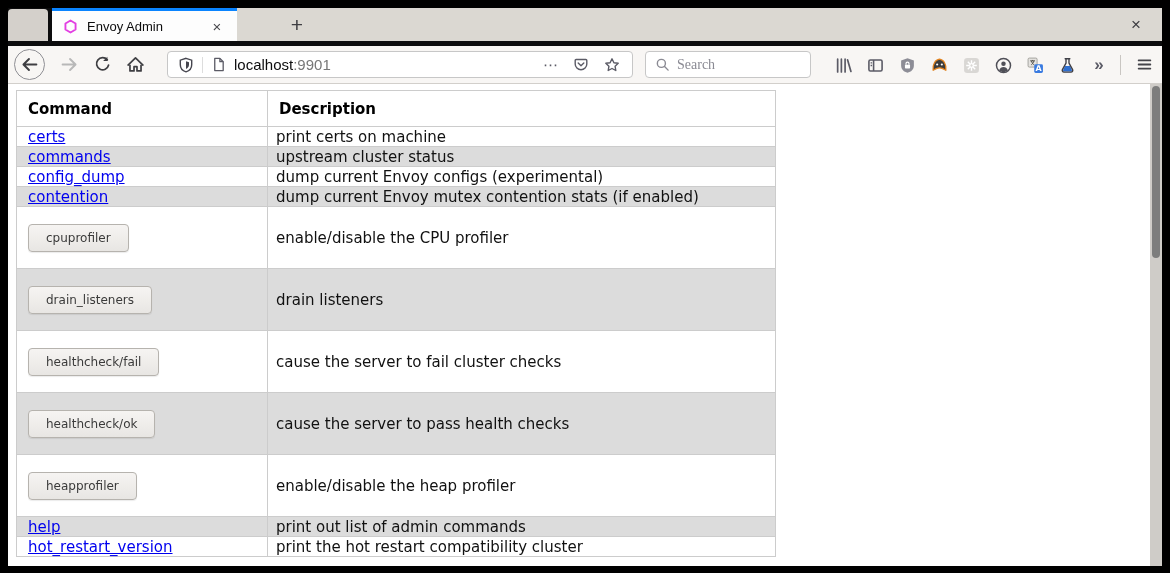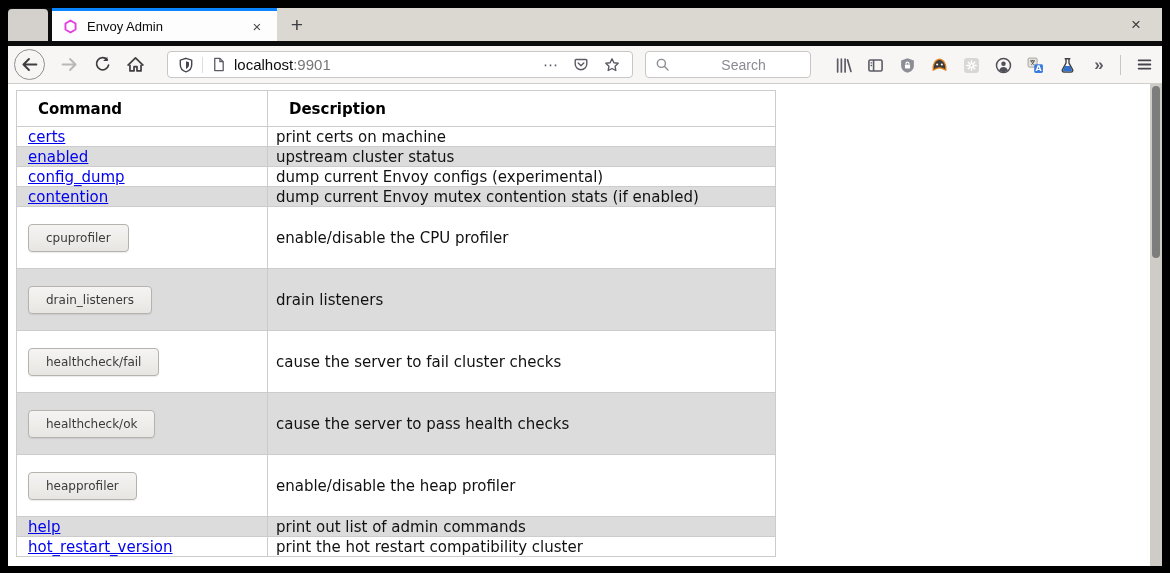--- a/index.html
+++ b/index.html
@@ -8,21 +8,21 @@
   }
   *{box-sizing:border-box;margin:0;padding:0;}
   html,body{width:1170px;height:573px;overflow:hidden;}
   body{background:#000;position:relative;font-family:"Liberation Sans",sans-serif;}
   .window{position:absolute;left:8px;top:8px;width:1154px;height:558px;background:#fff;overflow:hidden;}
 
   
   .tabbar{position:absolute;left:0;top:0;width:100%;height:33px;background:#dbd8d2;}
   .pretab{position:absolute;left:0;top:0;width:44px;height:33px;background:#0c0c0d;}
   .titlebar-spacer{position:absolute;left:0;top:1px;width:40px;height:32px;background:#d4d0cb;border-radius:4px 4px 0 0;}
-  .tab{position:absolute;left:44px;top:0;width:225px;height:33px;background:#fdfdfd;border-top:3px solid var(--accent-blue);display:flex;align-items:center;}
+  .tab{position:absolute;left:44px;top:0;width:185px;height:33px;background:#fdfdfd;border-top:3px solid var(--accent-blue);display:flex;align-items:center;}
   .tab .favicon{width:15px;height:15px;margin-left:11px;color:var(--favicon-magenta);flex:0 0 auto;}
   .tab .tab-title{margin-left:9px;font-size:13px;color:#0c0c0d;flex:1;white-space:nowrap;overflow:hidden;}
   .tab .tab-close{width:22px;height:22px;margin-right:9px;display:flex;align-items:center;justify-content:center;font-size:15px;color:#4a4a4f;cursor:default;}
   .newtab-btn{position:absolute;left:276px;top:4px;width:26px;height:26px;display:flex;align-items:center;justify-content:center;font-size:21px;font-weight:300;color:#3e3e42;}
   .window-close{position:absolute;right:12px;top:3px;width:28px;height:28px;display:flex;align-items:center;justify-content:center;font-size:17px;color:#3c3c41;}
   .tab-navbar-gap{position:absolute;left:0;top:33px;width:100%;height:5px;background:#0c0c0d;}
 
   
   .navbar{position:absolute;left:0;top:38px;width:100%;height:38px;background:#f8f6f4;border-bottom:1px solid #d2cfcb;}
   .nav-btn{position:absolute;top:3px;width:32px;height:31px;display:flex;align-items:center;justify-content:center;}
@@ -31,33 +31,33 @@
   .reload-btn{left:78px;}
   .home-btn{left:111px;}
   .urlbar{position:absolute;left:159px;top:5px;width:466px;height:27px;background:#fff;border:1px solid #c7c7c7;border-radius:4px;display:flex;align-items:center;}
   .urlbar .sep{width:1px;height:16px;background:#ddd;margin:0 8px;}
   .url-text{margin-left:8px;font-size:15px;color:#0c0c0d;white-space:nowrap;}
   .url-port{color:#777;}
   .urlbar-right{margin-left:auto;display:flex;align-items:center;gap:15px;margin-right:12px;}
   .dots{font-size:15px;color:#5b5b66;line-height:1;}
   .searchbox{position:absolute;left:637px;top:5px;width:166px;height:27px;background:#fff;border:1px solid #c7c7c7;border-radius:4px;display:flex;align-items:center;}
   .searchbox svg{margin-left:9px;flex:0 0 auto;}
-  .searchbox input{flex:1;min-width:0;border:none;outline:none;background:transparent;font-size:14px;font-family:Liberation Sans, sans-serif;color:#0c0c0d;margin-left:7px;text-align:center;}
+  .searchbox input{flex:1;min-width:0;border:none;outline:none;background:transparent;font-size:14px;font-family:Liberation Serif, serif;color:#0c0c0d;margin-left:7px;}
   .searchbox input::placeholder{color:#8a8a93;}
   .icon-strip{position:absolute;left:823px;top:0;height:38px;display:flex;align-items:center;gap:8px;}
   .tool-icon{width:24px;height:24px;display:flex;align-items:center;justify-content:center;}
   .overflow-glyph{font-size:17px;color:#5b5b66;font-weight:bold;}
   .vsep{position:absolute;left:1112px;top:9px;width:1px;height:20px;background:#c9c6c2;}
   .menu-btn{position:absolute;left:1122px;top:3px;width:28px;height:31px;display:flex;align-items:center;justify-content:center;}
 
   
   .content{position:absolute;left:0;top:76px;width:100%;height:482px;background:#fff;overflow:hidden;}
   table.admin{border-collapse:collapse;position:absolute;left:8px;top:6px;font-family:"DejaVu Sans",sans-serif;}
   table.admin th,table.admin td{border:1px solid var(--table-border);}
-  table.admin th{font-size:15px;font-weight:bold;text-align:left;height:36px;padding:0 0 0 21px;color:#000;}
+  table.admin th{font-size:15px;font-weight:bold;text-align:left;height:36px;padding:0 0 0 11px;color:#000;}
   .col-cmd{width:251px;}
   .col-desc{width:508px;}
   tr.alt{background:var(--row-alt-gray);}
   tr.row-link{height:20px;}
   tr.row-btn{height:62px;}
   td.cmd-cell{padding-left:11px;}
   td.desc-cell{padding-left:8px;font-size:15px;color:#111;}
   td.cmd-cell a{font-size:15px;color:var(--link-blue);text-decoration:underline;}
   .cmd-button{font-family:"DejaVu Sans",sans-serif;font-size:12px;color:#3a3a3a;background:linear-gradient(#f6f4f2,#e8e6e3);border:1px solid #b6b3ae;border-radius:4px;padding:6px 17px;box-shadow:0 1px 1px rgba(0,0,0,.08);}
   .scrollbar{position:absolute;right:0;top:0;width:12px;height:100%;background:#cfccc8;}
@@ -227,21 +227,21 @@
           <th>Command</th>
           <th>Description</th>
         </tr>
       </thead>
       <tbody>
           <tr class="row-link">
             <td class="cmd-cell"><a href="#">certs</a></td>
             <td class="desc-cell">print certs on machine</td>
           </tr>
           <tr class="row-link alt">
-            <td class="cmd-cell"><a href="#">enabled</a></td>
+            <td class="cmd-cell"><a href="#">commands</a></td>
             <td class="desc-cell">upstream cluster status</td>
           </tr>
           <tr class="row-link">
             <td class="cmd-cell"><a href="#">config_dump</a></td>
             <td class="desc-cell">dump current Envoy configs (experimental)</td>
           </tr>
           <tr class="row-link alt">
             <td class="cmd-cell"><a href="#">contention</a></td>
             <td class="desc-cell">dump current Envoy mutex contention stats (if enabled)</td>
           </tr>

